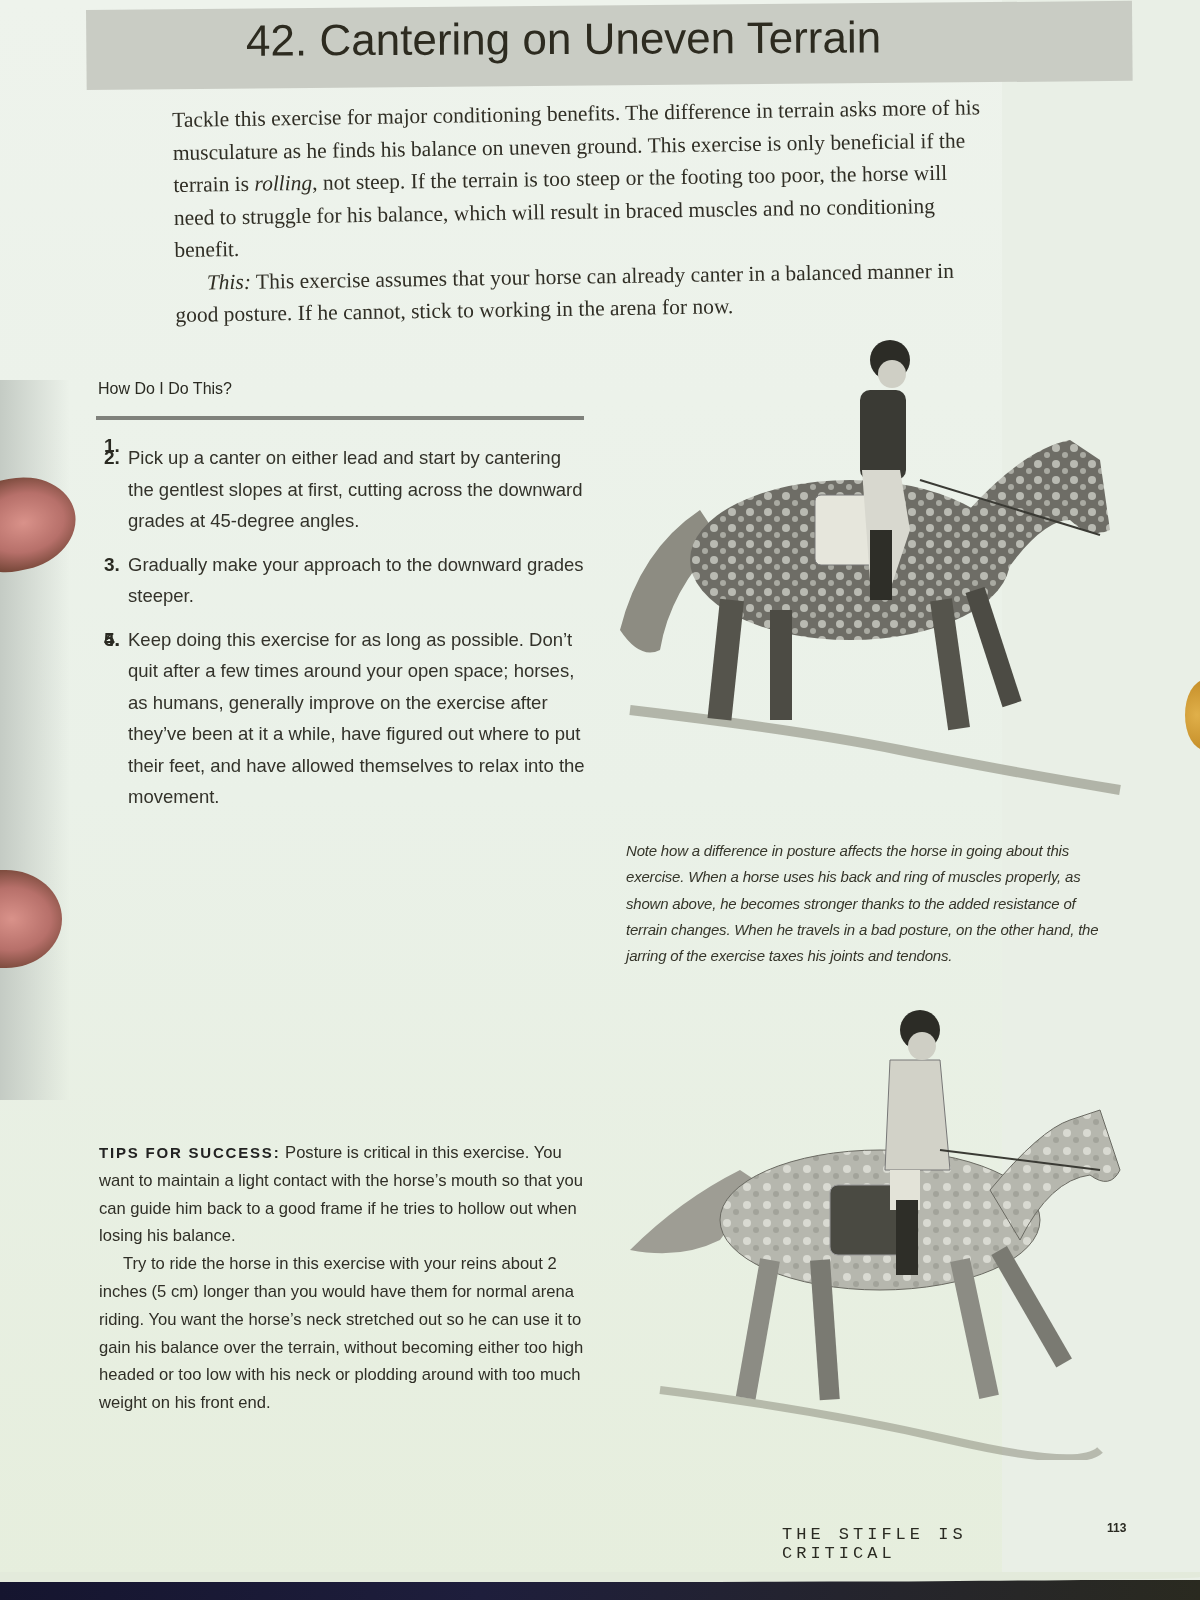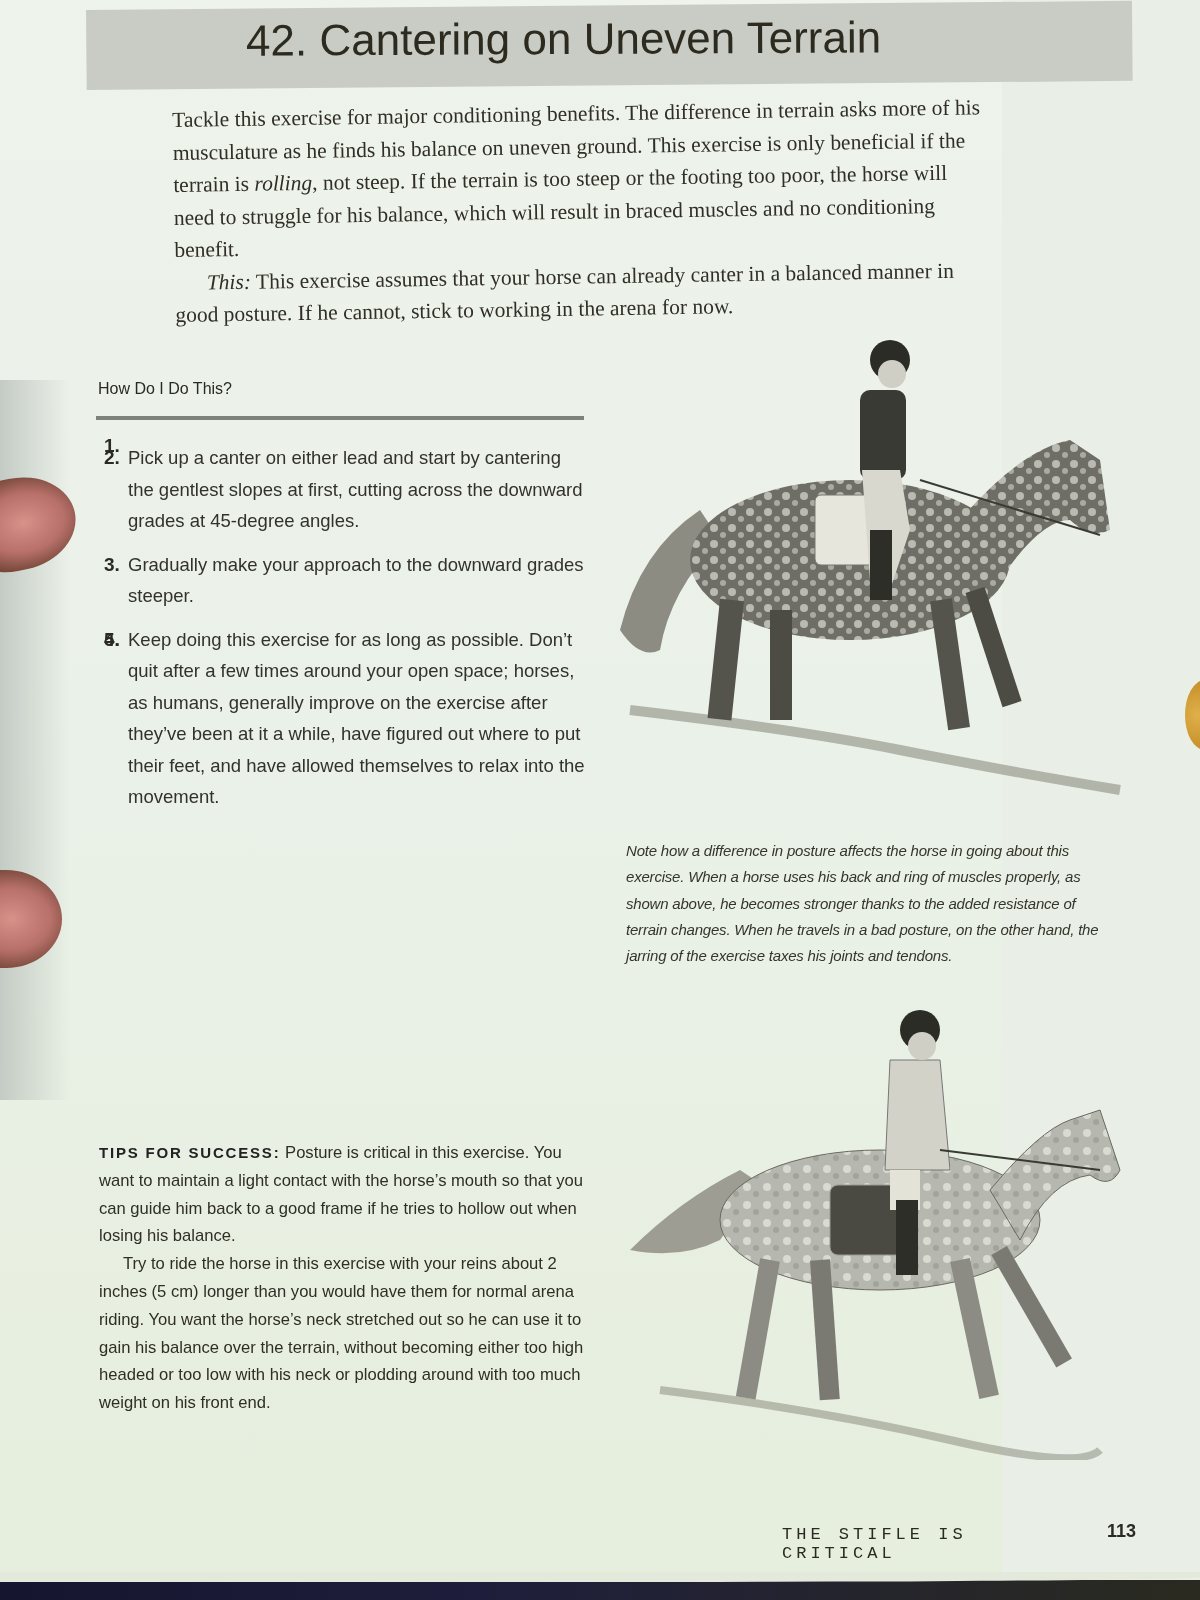--- a/index.html
+++ b/index.html
@@ -66,21 +66,21 @@
     color:#35352a; letter-spacing:-0.2px;
   }
   .illustration { position:absolute; }
   .illus-1 { left:600px; top:330px; width:540px; height:470px; }
   .illus-2 { left:620px; top:1000px; width:520px; height:460px; }
   .footer-running {
     position:absolute; left:782px; top:1525px; font-size:17px; letter-spacing:4px;
     font-family:Liberation Mono, monospace; color:#2a2a22;
   }
   .footer-page {
-    position:absolute; left:1107px; top:1521px; font-size:18px; font-weight:bold;
+    position:absolute; left:1107px; top:1521px; font-size:12px; font-weight:bold;
     font-family:"Liberation Sans", sans-serif; color:#2a2a22;
   }
   .finger { position:absolute; border-radius:50% 60% 60% 50%;
     background:radial-gradient(ellipse at 55% 50%,#d9928a 0%,#b7706a 45%,#6b4030 80%,#3b2418 100%); }
   .finger-top { left:-40px; top:478px; width:116px; height:92px; transform:rotate(-12deg); }
   .finger-bottom { left:-50px; top:870px; width:112px; height:98px; }
   .shadow-left { position:absolute; left:0; top:380px; width:70px; height:720px;
     background:linear-gradient(90deg,#c4cbc4 0%,rgba(220,226,220,0) 100%); }
   .thumb-right { position:absolute; left:1185px; top:680px; width:40px; height:70px; border-radius:50%;
     background:radial-gradient(ellipse at 30% 50%,#e0b04a 0%,#c68f2a 70%,#8a5e1a 100%); }

